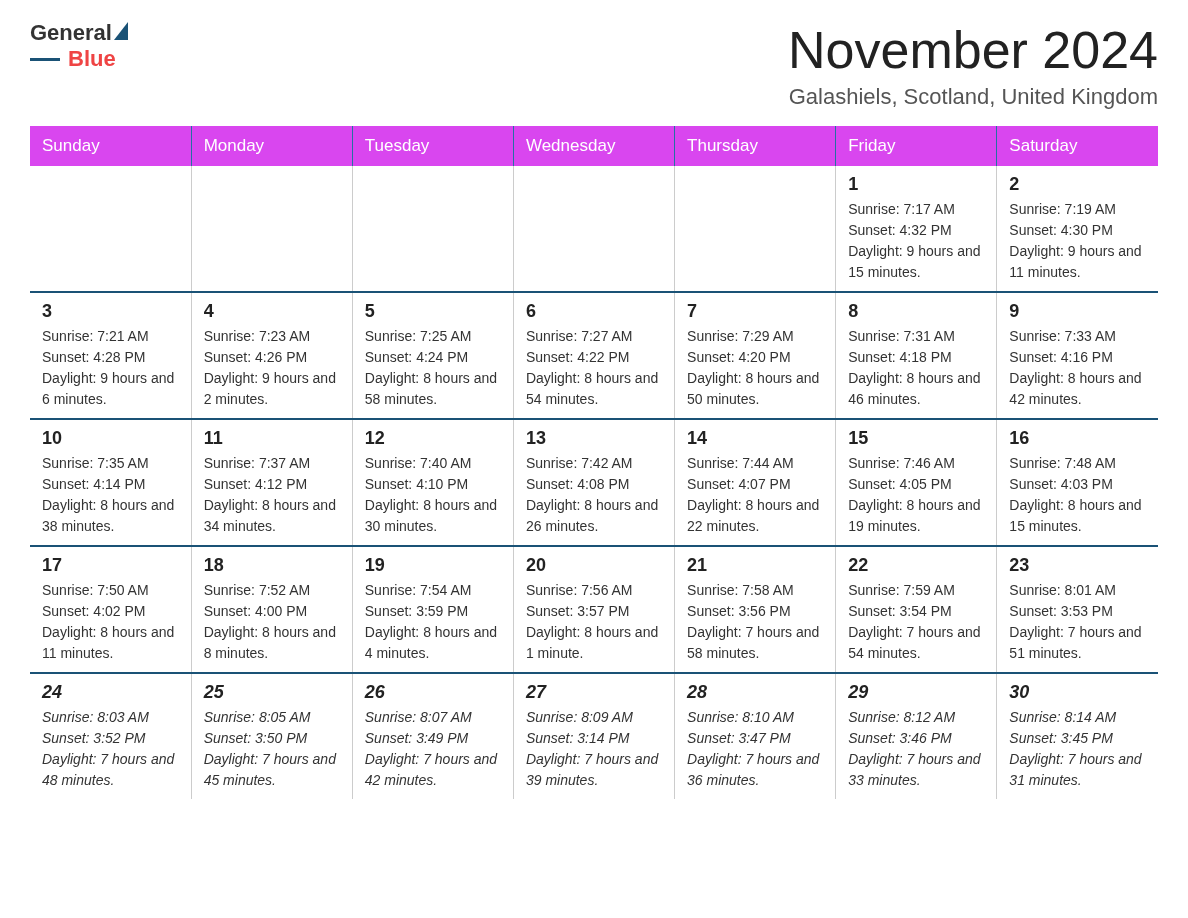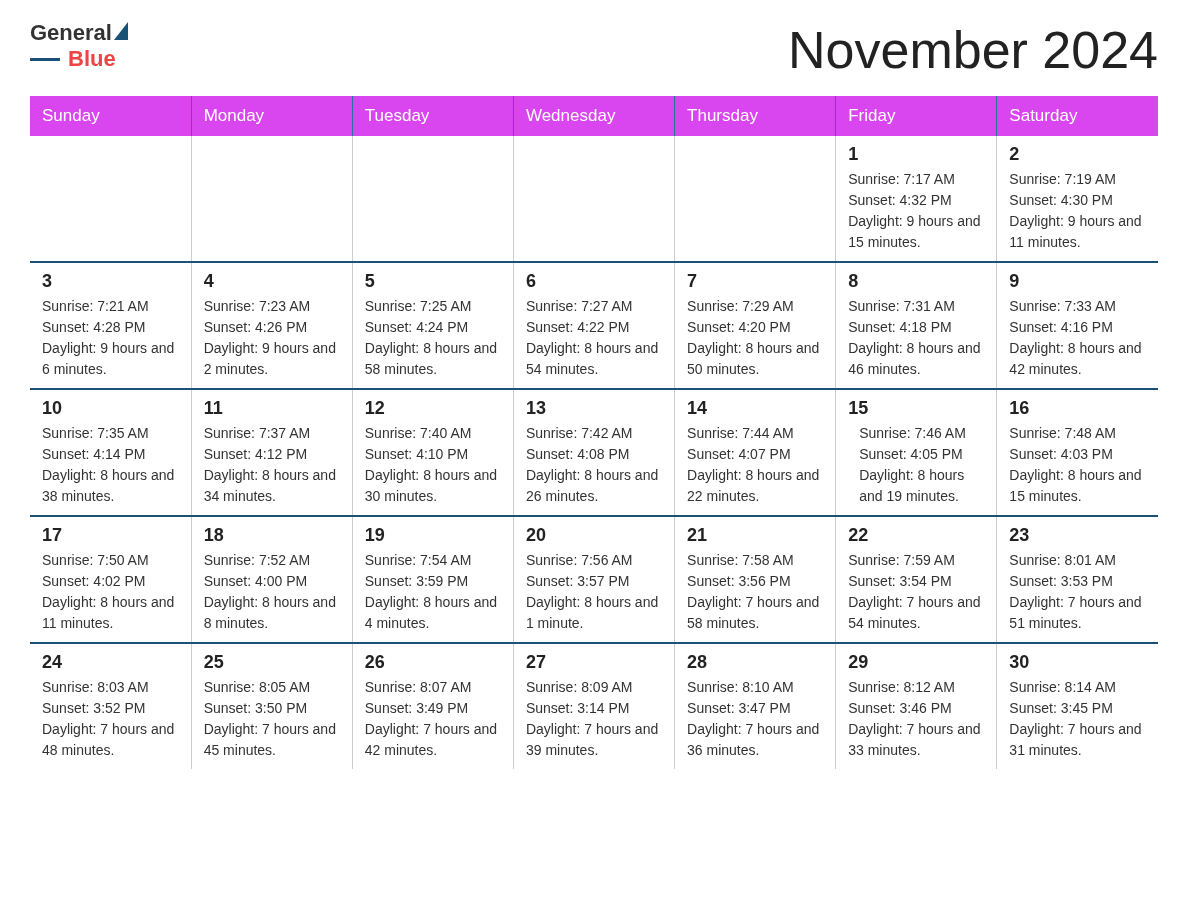--- a/index.html
+++ b/index.html
@@ -92,38 +92,39 @@
       font-weight: bold;
       color: #222;
       display: block;
       margin-bottom: 4px;
     }
     .day-info {
       color: #333;
       font-size: 14px;
       line-height: 1.5;
     }
-    tbody tr:last-child { border-bottom: none; }
+    tbody tr:last-child { border-bottom: none; font-style: italic; }
   </style>
 </head>
 <body>
 
 <div class="header-area">
   <div class="logo">
     <div class="logo-general">
       <span>General</span>
       <span class="logo-triangle"></span>
     </div>
     <div style="display:flex; align-items:center; margin-left: 0;">
       <span style="width:30px; height:3px; background:#1a5276; display:inline-block; margin-right:4px;"></span>
       <span class="logo-blue">Blue</span>
     </div>
   </div>
   <div class="title-area">
     <div class="month-title">November 2024</div>
+    <div class="location-title">Galashiels, Scotland, United Kingdom</div>
   </div>
 </div>
 
 <table>
   <thead>
     <tr>
     <th>Sunday</th>
         <th>Monday</th>
         <th>Tuesday</th>
         <th>Wednesday</th>
@@ -222,21 +223,21 @@
 Daylight: 8 hours and 26 minutes.</div>
         </td>
         <td>
           <span class="day-num">14</span>
           <div class="day-info" style="white-space: pre-line;">Sunrise: 7:44 AM
 Sunset: 4:07 PM
 Daylight: 8 hours and 22 minutes.</div>
         </td>
         <td>
           <span class="day-num">15</span>
-          <div class="day-info" style="white-space: pre-line; margin-left: 11px;">Sunrise: 7:46 AM
+          <div class="day-info" style="white-space: pre-line;">Sunrise: 7:46 AM
 Sunset: 4:05 PM
 Daylight: 8 hours and 19 minutes.</div>
         </td>
         <td>
           <span class="day-num">16</span>
           <div class="day-info" style="white-space: pre-line;">Sunrise: 7:48 AM
 Sunset: 4:03 PM
 Daylight: 8 hours and 15 minutes.</div>
         </td>
       </tr>

